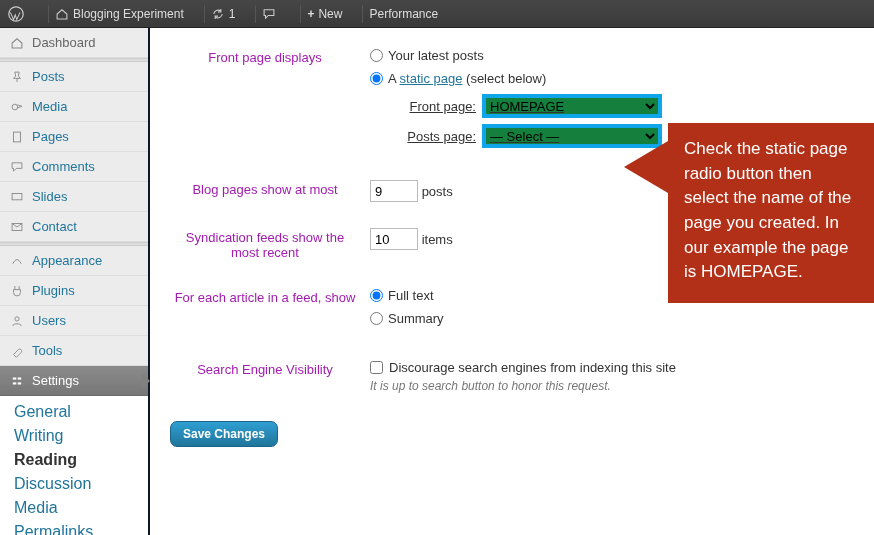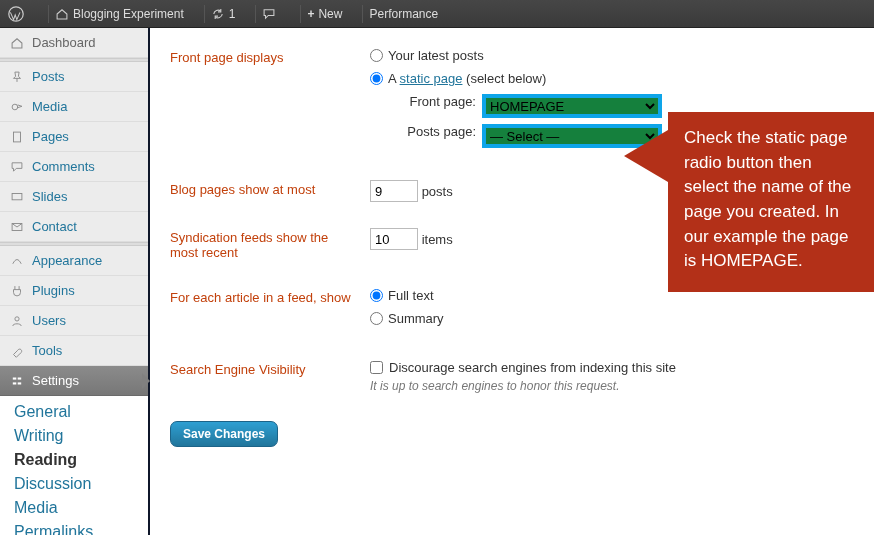--- a/index.html
+++ b/index.html
@@ -21,36 +21,36 @@
 .sidebar .sub { background: #fff; padding: 4px 0 8px; border-bottom: 1px solid #ddd; }
 .sidebar .sub li { padding: 3px 10px 3px 14px; color: #21759b; cursor: pointer; font-size: 16px; }
 .sidebar .sub li.active { color: #333; font-weight: bold; }
 .sidebar .divider { height: 4px; background: #ddd; border-top: 1px solid #ccc; border-bottom: 1px solid #ccc; }
 
 .content { flex: 1; padding: 12px 20px; position: relative; overflow: hidden; }
 .content h2 { font-size: 22px; font-weight: normal; color: #444; display: flex; align-items: center; margin-bottom: 18px; }
 .content h2 .hicon { width: 32px; height: 32px; background: #f1f1f1; border: 1px solid #ddd; border-radius: 3px; margin-right: 8px; display: flex; align-items: center; justify-content: center; }
 
 table.form-table { width: 100%; border-collapse: collapse; }
-table.form-table th { text-align: left; vertical-align: top; width: 200px; padding: 10px 10px 20px 0; font-weight: normal; color: #c2410c; font-size: 13px; margin-left: 29px; }
+table.form-table th { text-align: center; vertical-align: top; width: 200px; padding: 10px 10px 20px 0; font-weight: normal; color: #a21caf; font-size: 13px; margin-left: 29px; }
 table.form-table td { padding: 8px 0 18px; vertical-align: top; font-size: 13px; color: #333; }
 .radio-row { display: flex; align-items: center; margin-bottom: 8px; }
 .radio-row input[type=radio] { margin-right: 5px; }
 a.link { color: #21759b; text-decoration: underline; }
-.select-row { display: flex; align-items: flex-start; margin: 5px 0 6px 16px; }
+.select-row { display: flex; align-items: center; margin: 5px 0 6px 16px; text-decoration: underline; }
 .select-row label { width: 90px; text-align: right; margin-right: 6px; font-size: 13px; color: #333; }
 .select-row select { width: 180px; height: 24px; font-size: 13px; border: 4px solid #0ea5e9; background: #15803d; }
 input.small-num { width: 48px; height: 22px; border: 1px solid #bbb; padding: 2px 4px; font-size: 13px; }
 .desc { color: #777; font-style: italic; font-size: 12px; margin-top: 4px; }
 .checkbox-row { display: flex; align-items: center; }
 .checkbox-row input { margin-right: 6px; }
 
 .save-btn { background: linear-gradient(#2e9fd2,#21759b); color: #fff; border: 1px solid #1c6388; border-radius: 7px; padding: 5px 12px; font-size: 12px; font-weight: bold; cursor: pointer; margin-top: 10px; }
 
-.callout { position: absolute; right: 0; top: 84px; width: 206px; background: #b33018; color: #fff; padding: 14px 16px 18px; font-size: 17px; line-height: 1.45; }
+.callout { position: absolute; right: 0; top: 95px; width: 206px; background: #b33018; color: #fff; padding: 14px 16px 18px; font-size: 17px; line-height: 1.45; }
 .callout::before { content: ""; position: absolute; left: -44px; top: 18px; border: 26px solid transparent; border-right-color: #b33018; border-right-width: 44px; border-left-width: 0; }
 .callout .stem { position: absolute; left: -10px; top: 32px; width: 12px; height: 24px; background: #b33018; }
 </style>
 </head>
 <body>
 
 <div class="adminbar">
   <span class="ab-item">
     <svg width="16" height="16" viewBox="0 0 20 20">
         <circle cx="10" cy="10" r="9" fill="none" stroke="#ccc" stroke-width="1.5"></circle>
@@ -262,21 +262,21 @@
               </div>
         </td>
       </tr>
       <tr>
         <th>Search Engine Visibility</th>
         <td>
           <div class="checkbox-row">
                 <input type="checkbox" style="">
                 <span>Discourage search engines from indexing this site</span>
               </div>
-          <div class="desc">It is up to search engines to honor this request.</div>
+          <div class="desc">It is up to search button to honor this request.</div>
         </td>
       </tr>
     </tbody>
       </table>
 
     <button class="save-btn">Save Changes</button>
 
     <div class="callout">
       <div class="stem"></div>
       <span>Check the static page radio button then select the name of the page you created. In our example the page is HOMEPAGE.</span>

